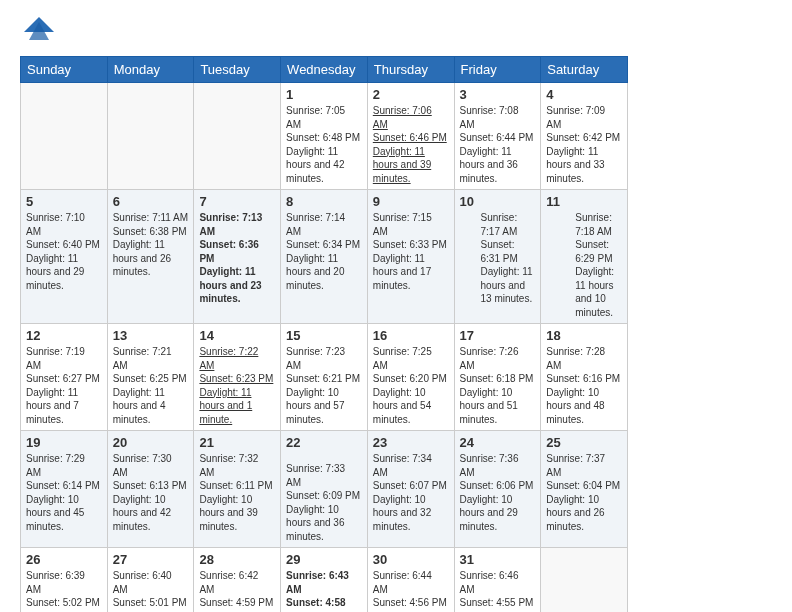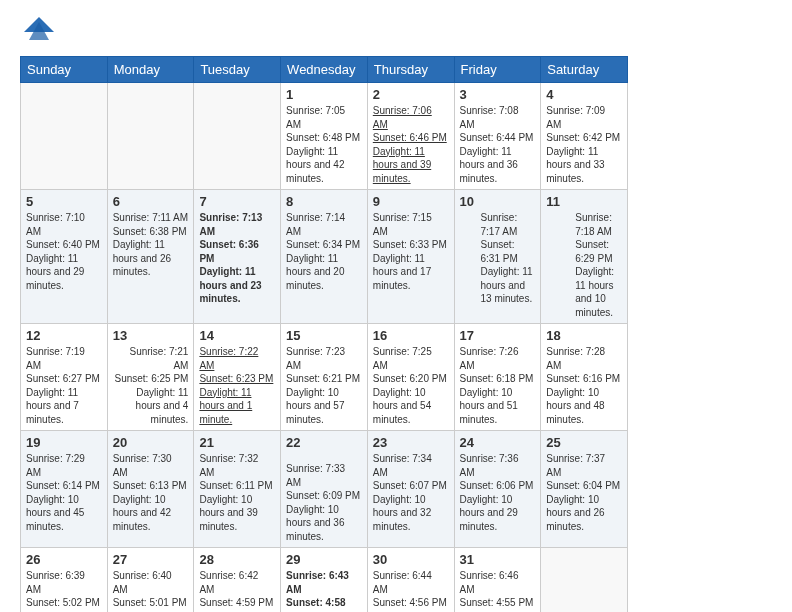--- a/index.html
+++ b/index.html
@@ -215,21 +215,21 @@
         </tr>
         <tr>
           <td>
             <span class="day-number">12</span>
             <div class="cell-text" style="white-space: pre-line;">Sunrise: 7:19 AM
 Sunset: 6:27 PM
 Daylight: 11 hours and 7 minutes.</div>
           </td>
           <td>
             <span class="day-number">13</span>
-            <div class="cell-text" style="white-space: pre-line; text-align: right;">Sunrise: 7:21 AM
+            <div class="cell-text" style="white-space: pre-line;">Sunrise: 7:21 AM
 Sunset: 6:25 PM
 Daylight: 11 hours and 4 minutes.</div>
           </td>
           <td>
             <span class="day-number">14</span>
             <div class="cell-text" style="white-space: pre-line; text-decoration: underline;">Sunrise: 7:22 AM
 Sunset: 6:23 PM
 Daylight: 11 hours and 1 minute.</div>
           </td>
           <td>

